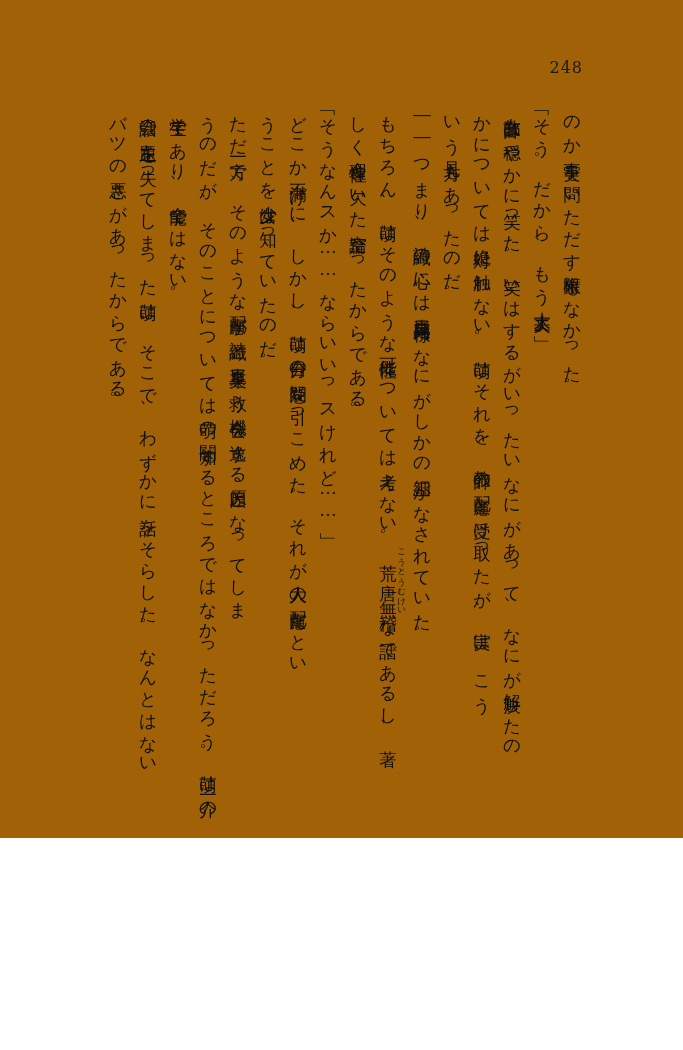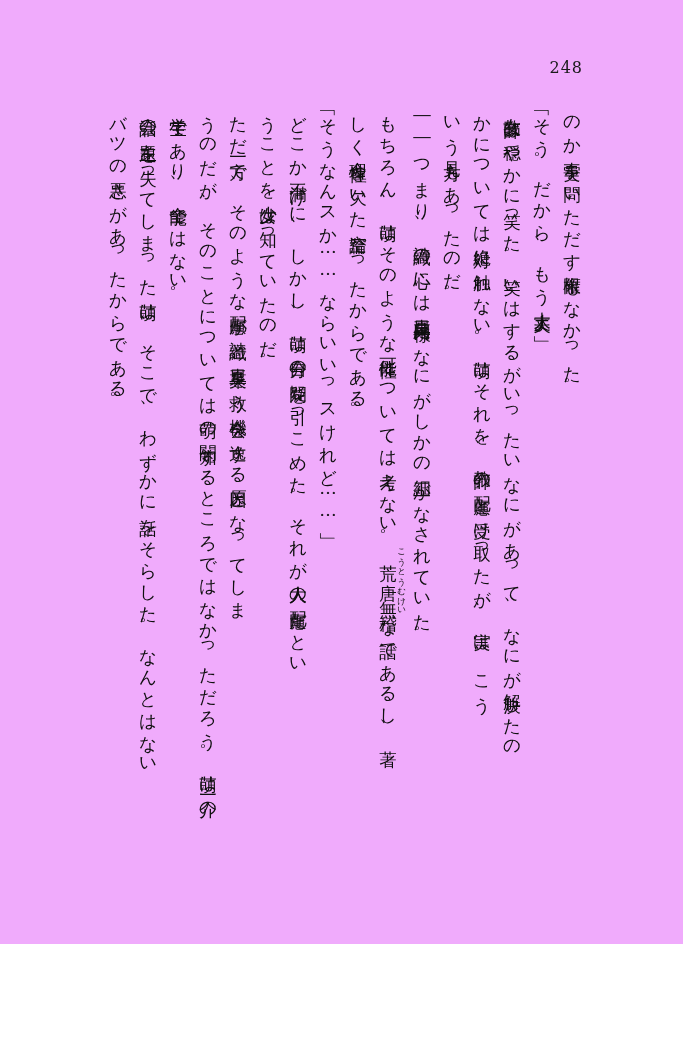--- a/index.html
+++ b/index.html
@@ -3,22 +3,22 @@
 <meta charset="utf-8">
 <style>
   html, body {
     margin: 0;
     padding: 0;
     background: #ffffff;
   }
   .page {
     position: relative;
     width: 683px;
-    height: 944px;
-    background: #f0abfc;
+    height: 838px;
+    background: #a16207;
     overflow: hidden;
     font-family: "DejaVu Serif", "Liberation Serif", serif;
     color: #111111;
   }
   .page-number {
     position: absolute;
     top: 58px;
     right: 100px;
     font-size: 16px;
     letter-spacing: 1px;

